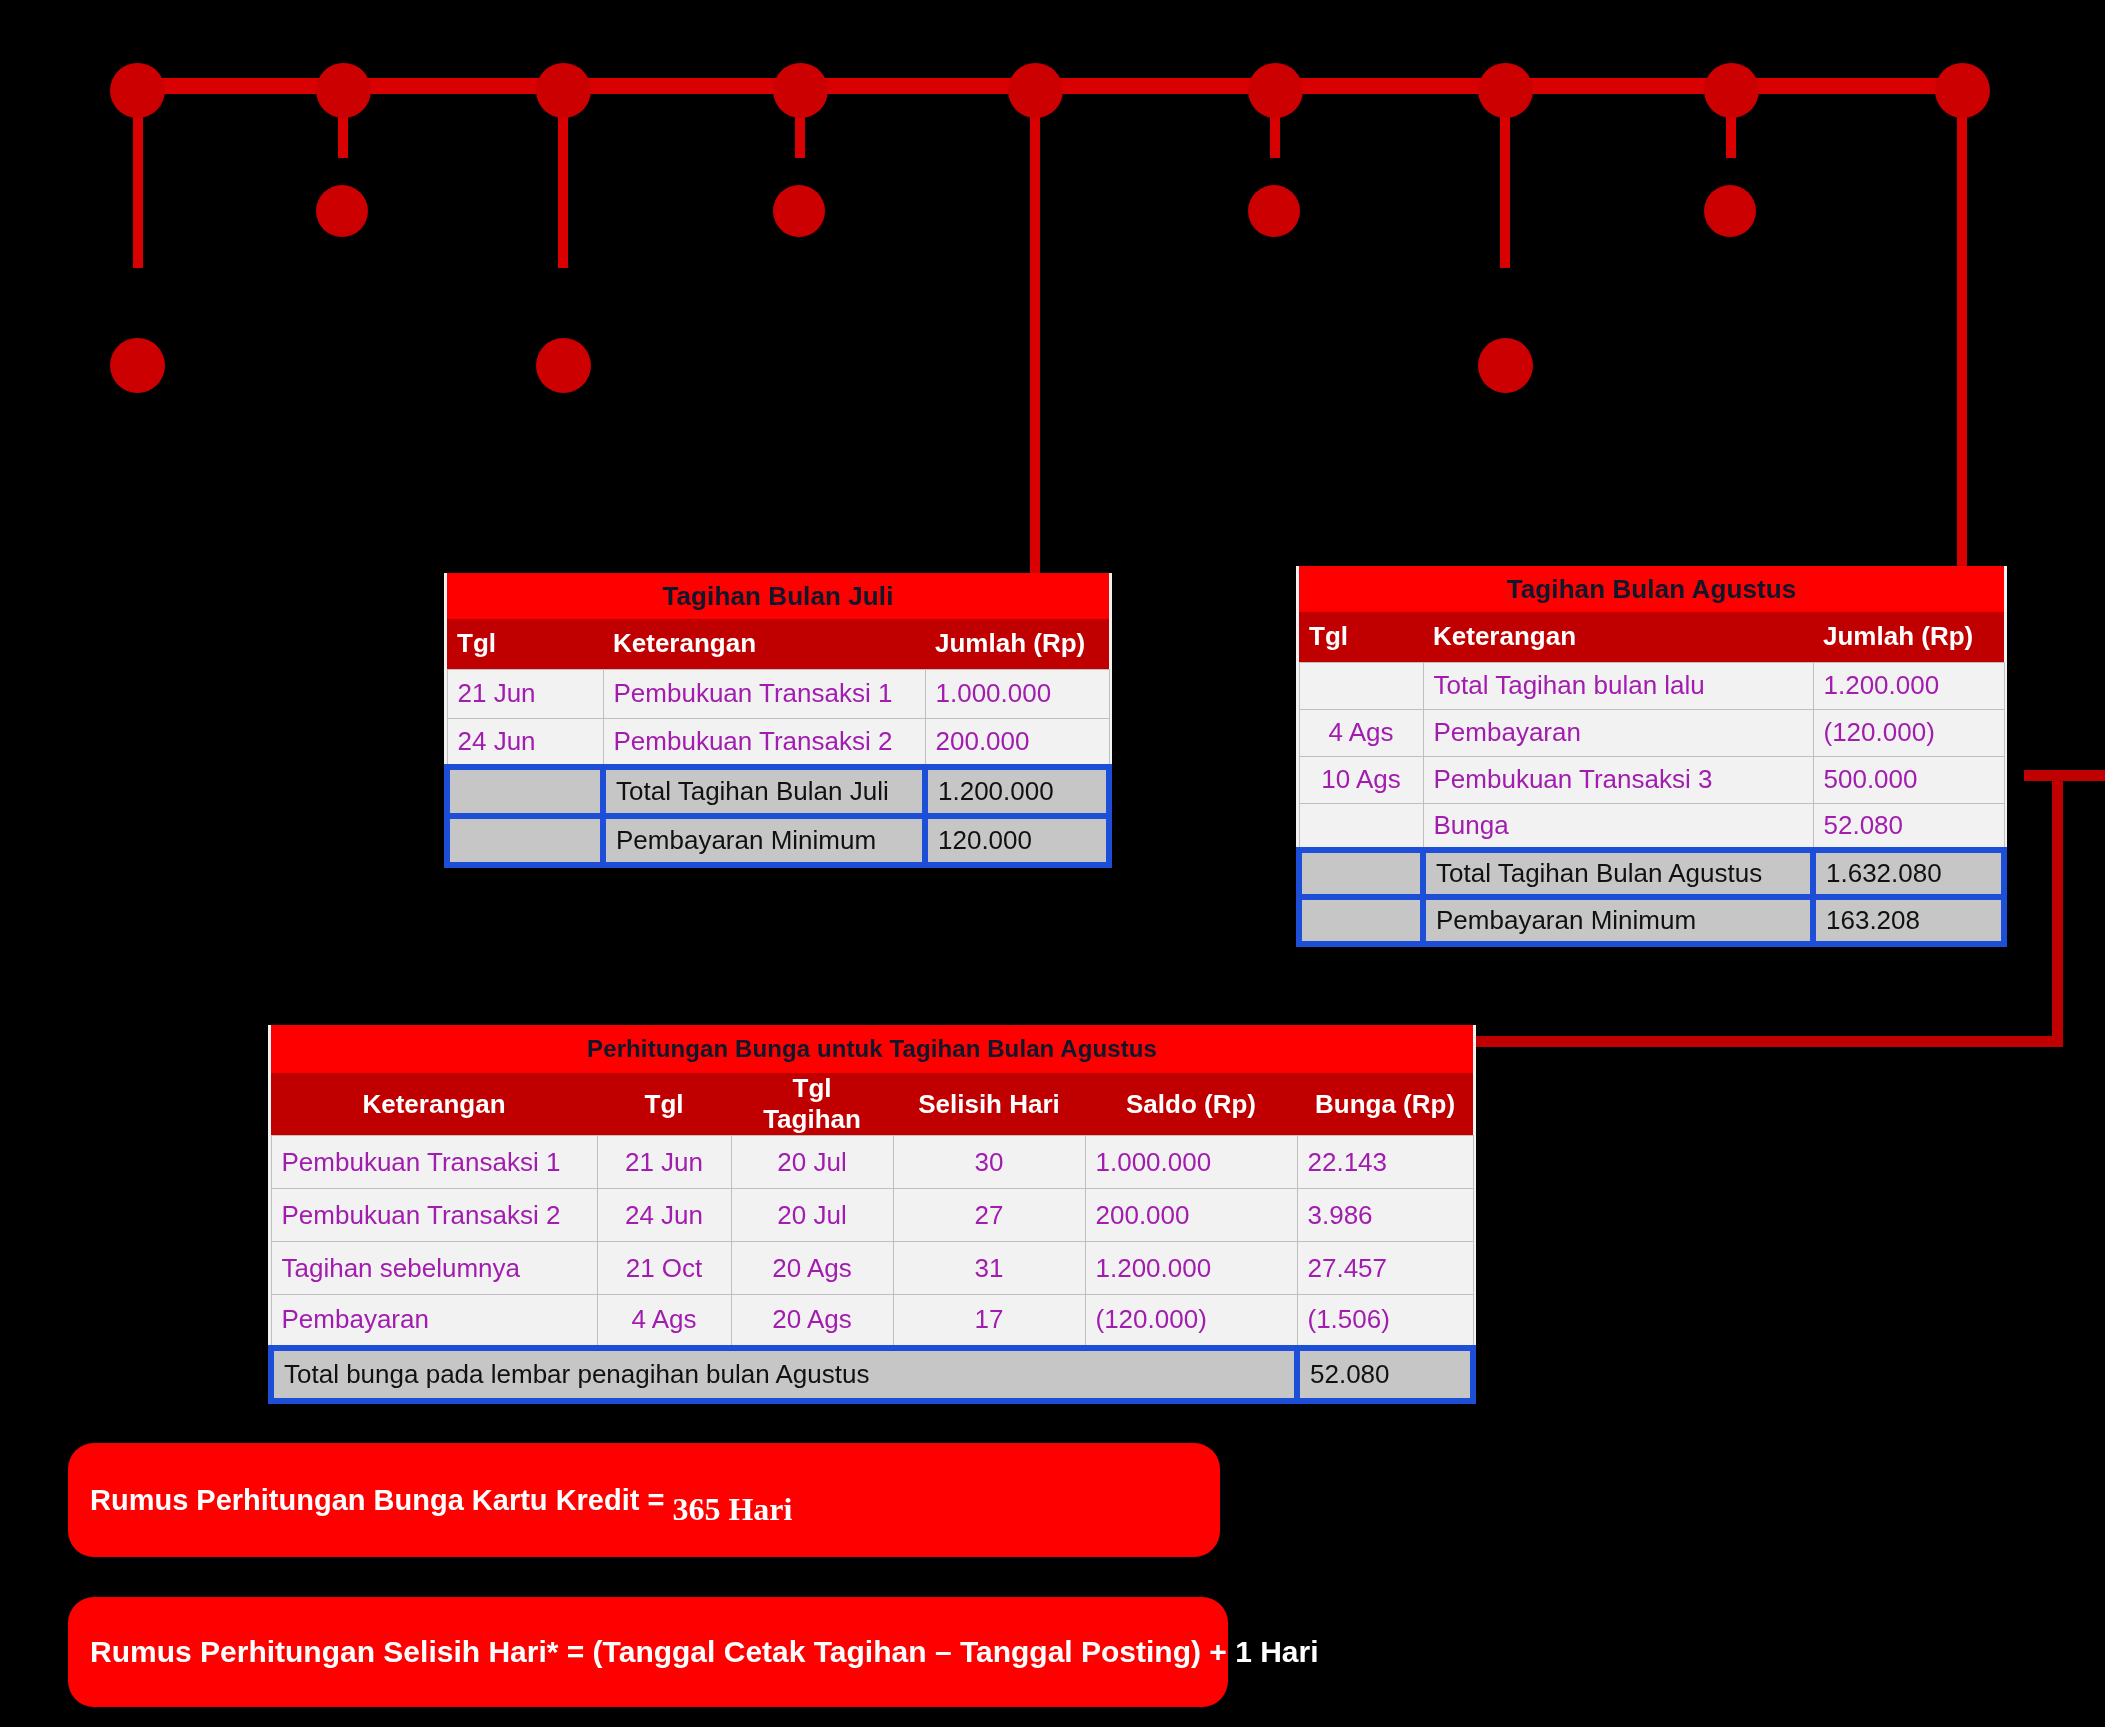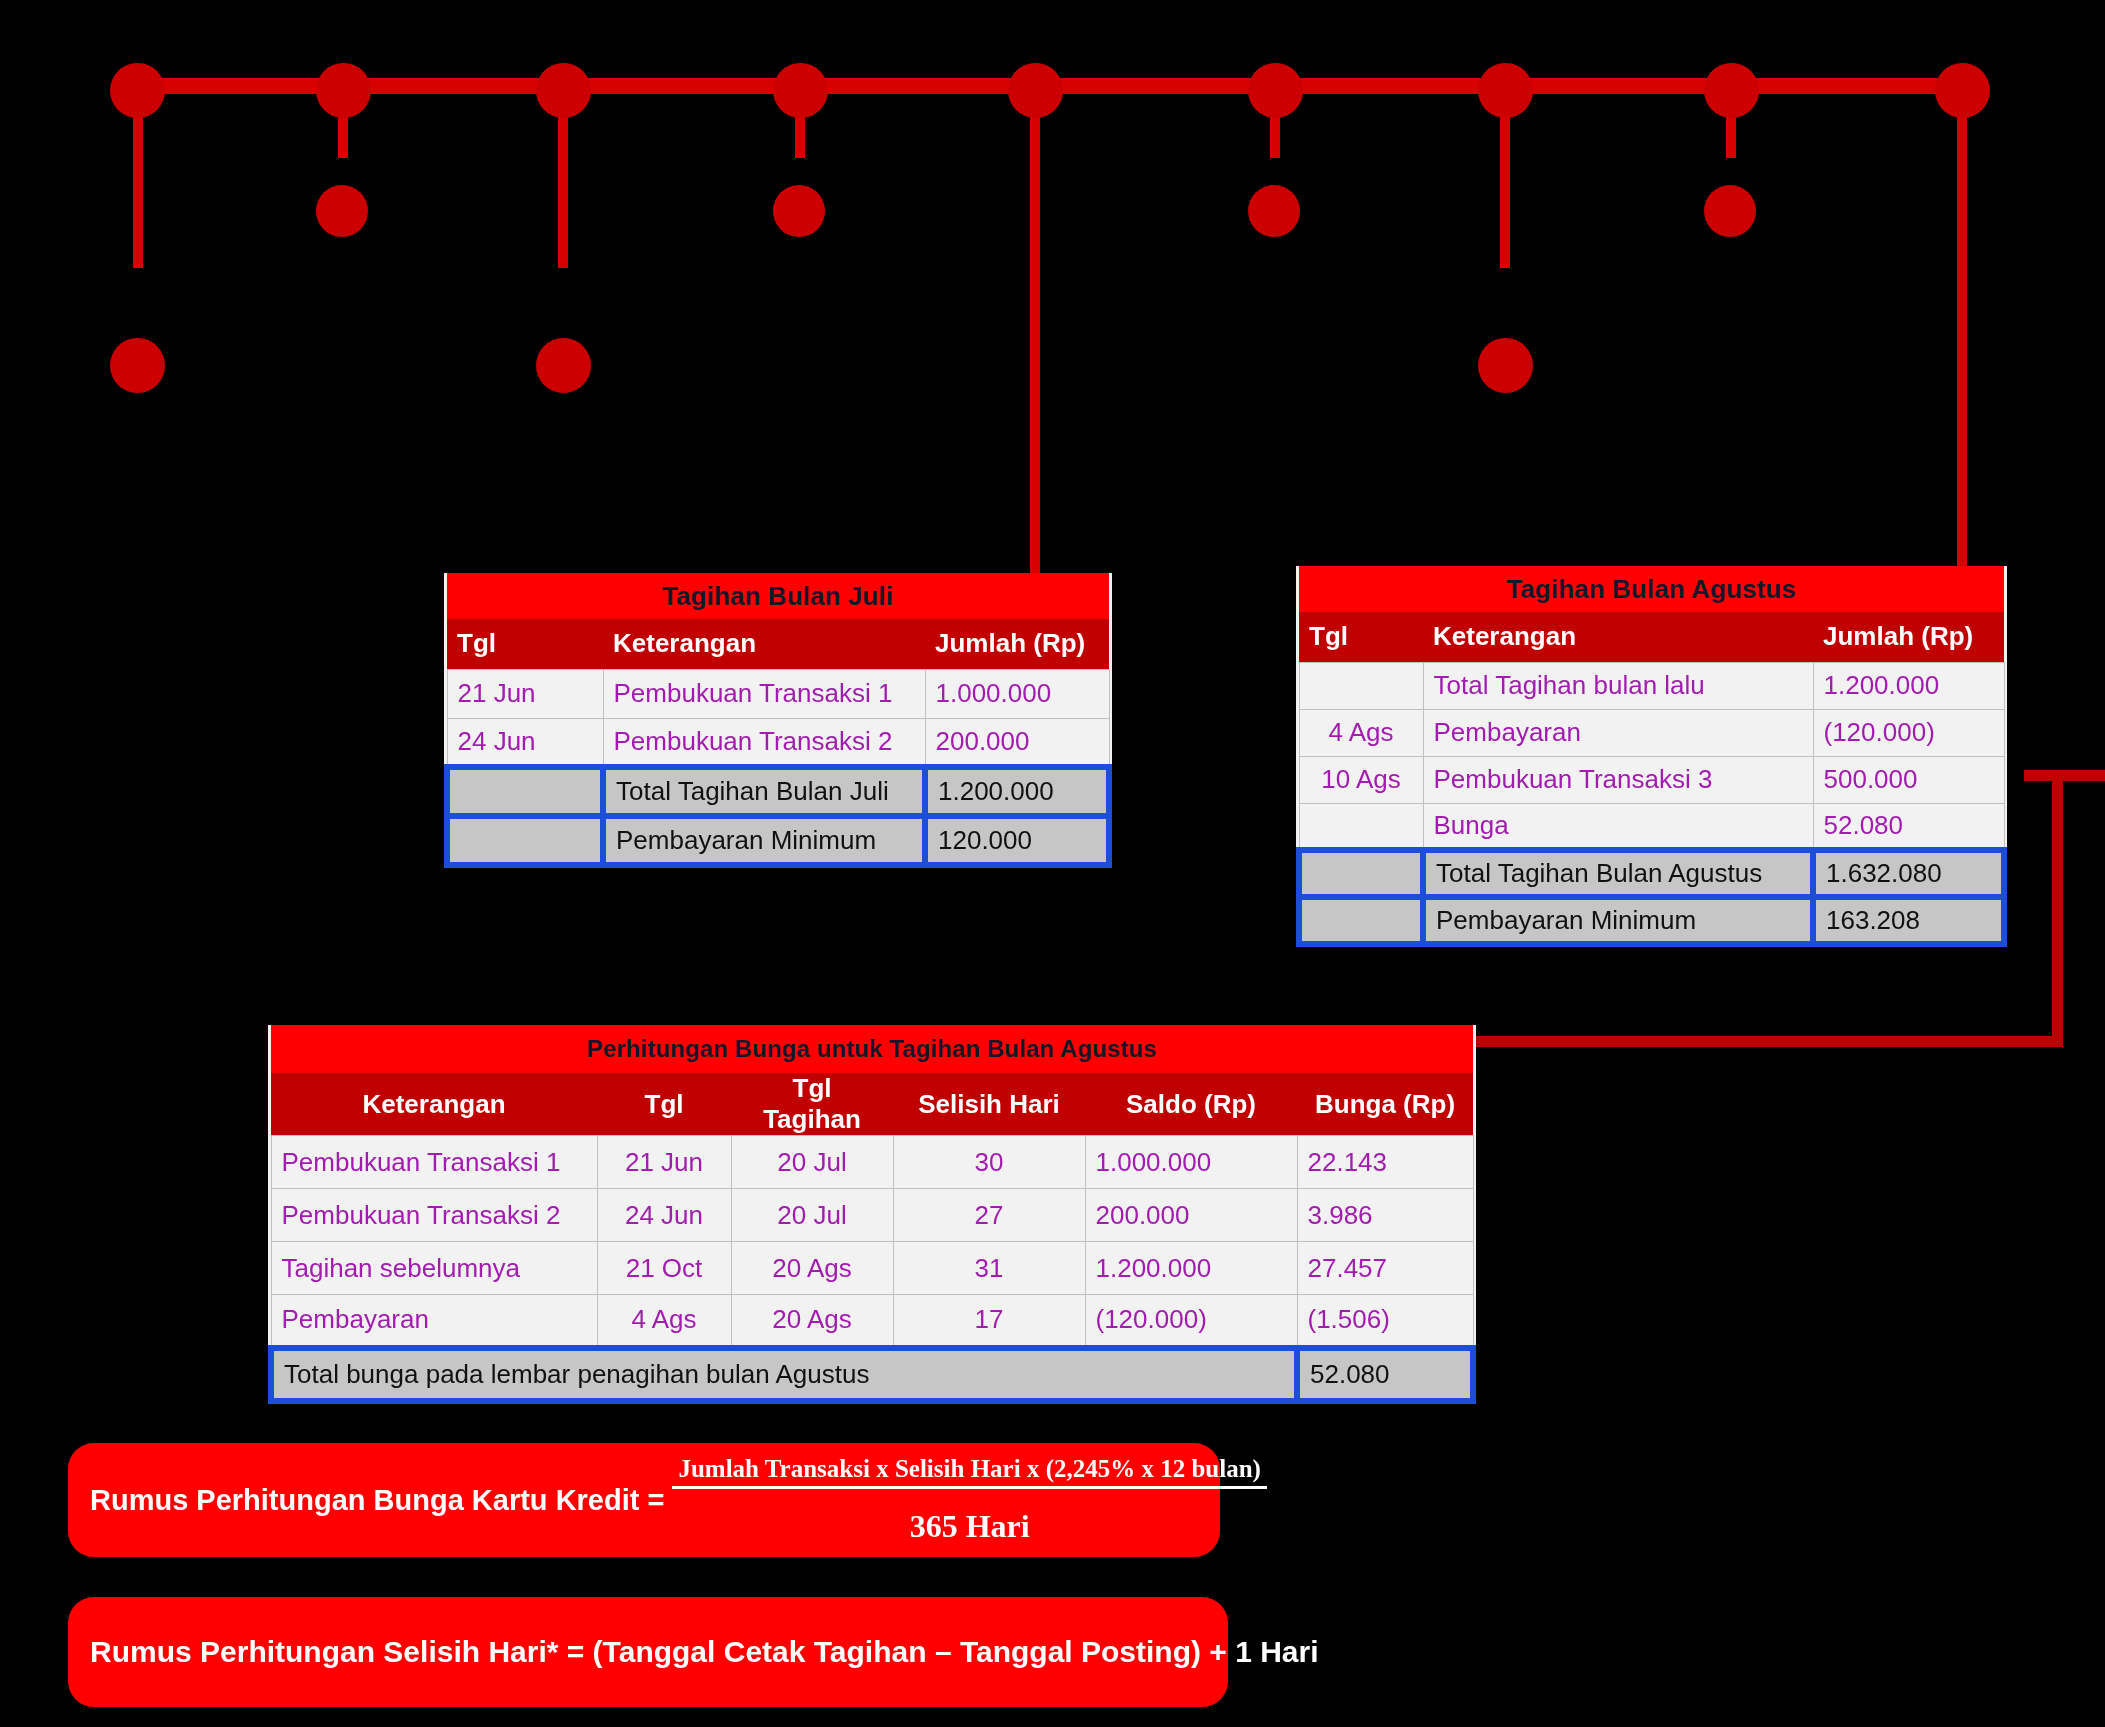--- a/index.html
+++ b/index.html
@@ -329,20 +329,19 @@
     <tr class="sum-row">
       <td class="al-l" colspan="5">Total bunga pada lembar penagihan bulan Agustus</td>
       <td class="al-r">52.080</td>
     </tr>
   </tbody>
 </table>
 
 <div class="pill" id="pill-bunga">
   <span class="pill-lead">Rumus Perhitungan Bunga Kartu Kredit =</span>
   <span class="frac">
-    <span class="frac-num">Jumlah Transaksi x Selisih Hari x (2,245% x 12 bulan)</span>
     <span class="frac-den">365 Hari</span>
   </span>
 </div>
 
 <div class="pill" id="pill-selisih">
   <span class="pill-lead">Rumus Perhitungan Selisih Hari* = (Tanggal Cetak Tagihan – Tanggal Posting) + 1 Hari</span>
 </div>
 
 </body></html>

